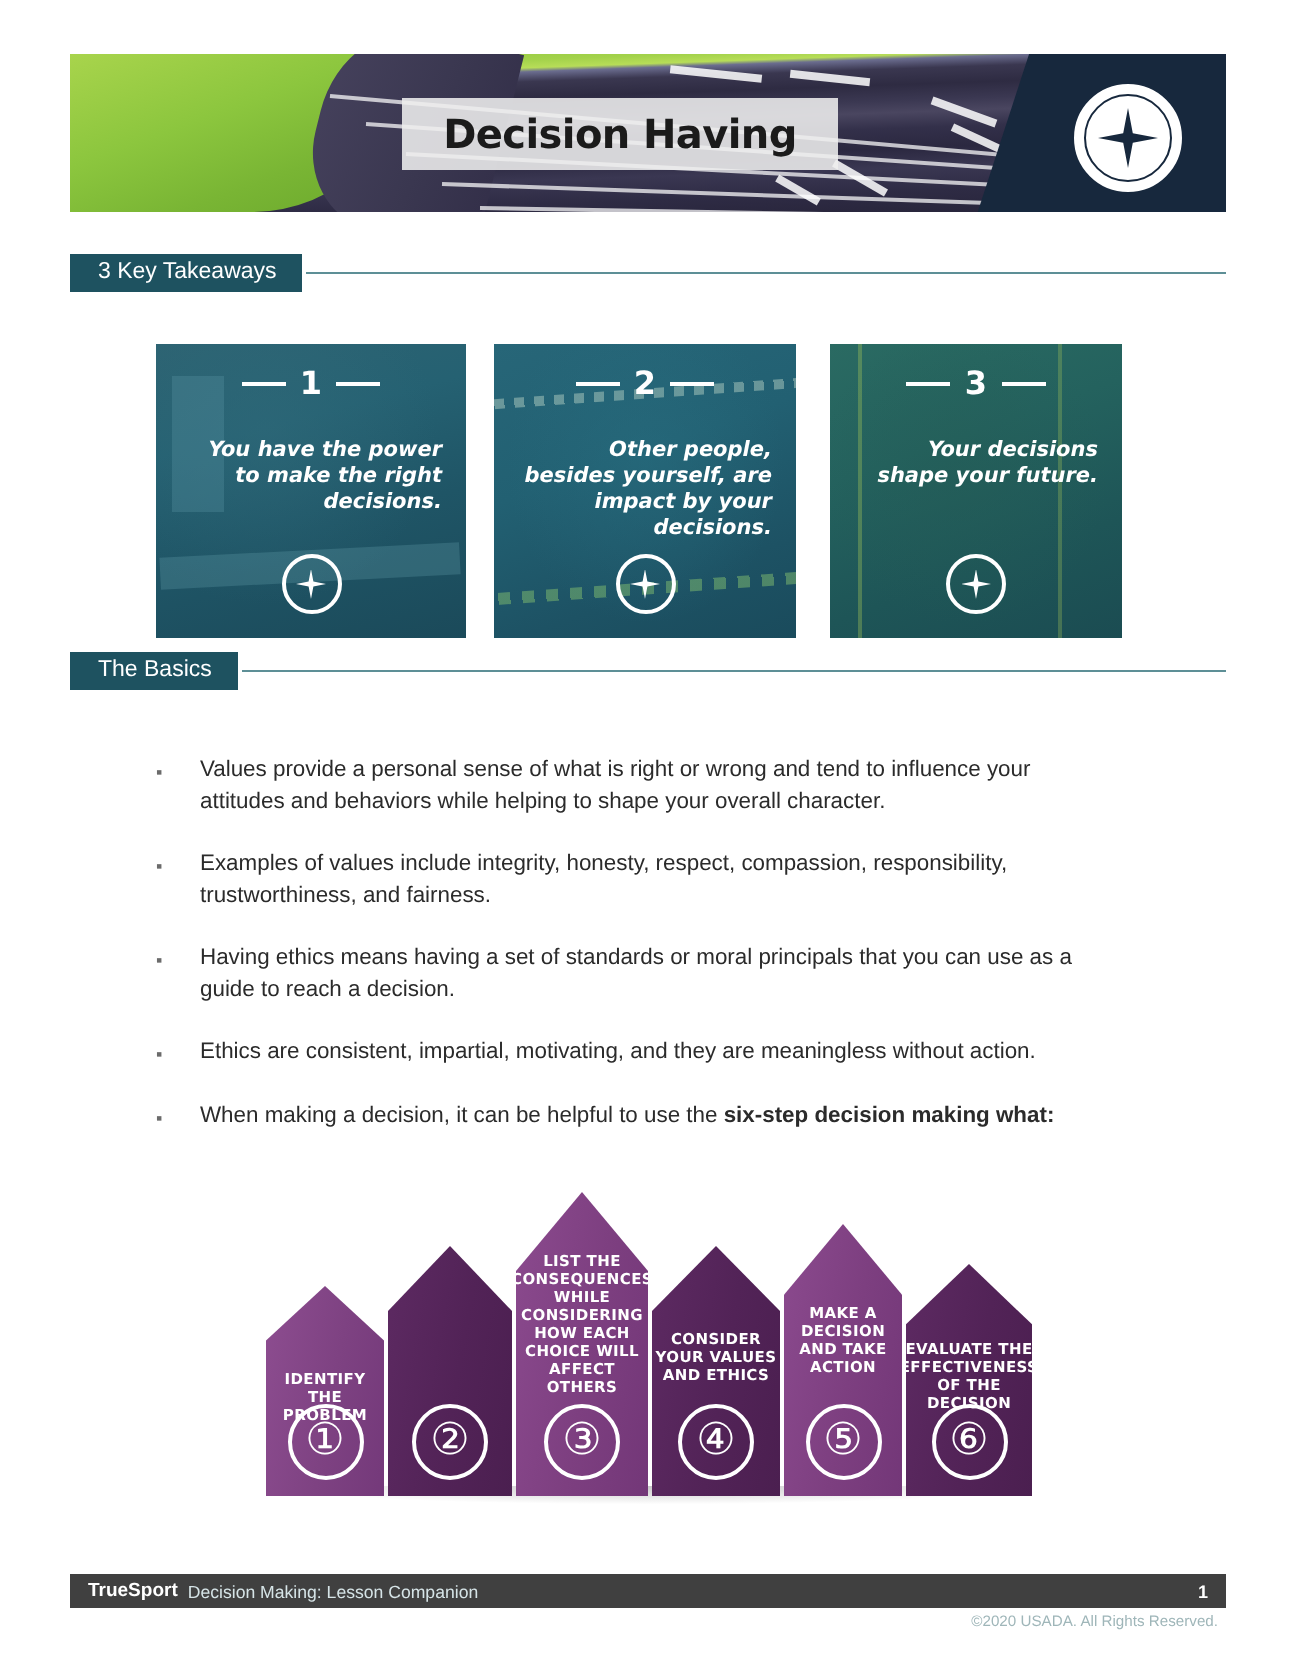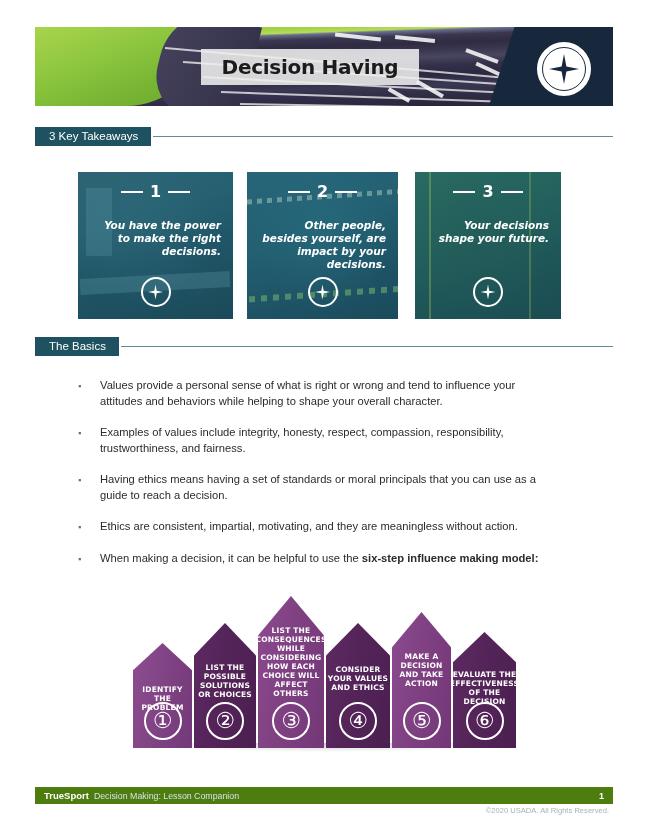--- a/index.html
+++ b/index.html
@@ -216,21 +216,21 @@
   .s1 .label{font-size:7.5px;line-height:9px;margin-top:42px;}
   .s2 .label{font-size:7.5px;line-height:9px;margin-top:40px;}
   .s3 .label{font-size:7.5px;line-height:9px;margin-top:30px;}
   .s4 .label{font-size:7.5px;line-height:9px;margin-top:42px;}
   .s5 .label{font-size:7.5px;line-height:9px;margin-top:40px;}
   .s6 .label{font-size:7.5px;line-height:9px;margin-top:38px;}
 
   
   .footbar{
     position:absolute;left:35px;top:787px;width:578px;height:17px;
-    background:#4d7c0f;display:flex;align-items:center;
+    background:#404040;display:flex;align-items:center;
     padding:0 9px;box-sizing:border-box;
   }
   .footbar .brand{
     color:#ffffff;font-weight:bold;font-size:9.5px;
     font-family:"Liberation Sans", sans-serif;margin-right:5px;
   }
   .footbar .sub{
     color:#d6e4e7;font-size:8.8px;
     font-family:"Liberation Sans", sans-serif;
   }
@@ -314,21 +314,21 @@
         <span class="bar"></span>
       </div>
       <div class="quote">Your decisions shape your future.</div>
       <div class="badge">
           <div class="s"></div>
         </div>
     </div>
 
   </div>
 
-  <div class="sec" style="top:337px;justify-content:flex-end;">
+  <div class="sec" style="top:326px;justify-content:flex-end;">
     <div class="tab">The Basics</div>
     <div class="rule"></div>
   </div>
 
   <div class="basics">
     <div class="bullet">
       <div class="dot">▪</div>
       <div class="txt">Values provide a personal sense of what is right or wrong and tend to influence your attitudes and behaviors while helping to shape your overall character.</div>
     </div>
     <div class="bullet">
@@ -338,33 +338,32 @@
     <div class="bullet">
       <div class="dot">▪</div>
       <div class="txt">Having ethics means having a set of standards or moral principals that you can use as a guide to reach a decision.</div>
     </div>
     <div class="bullet">
       <div class="dot">▪</div>
       <div class="txt">Ethics are consistent, impartial, motivating, and they are meaningless without action.</div>
     </div>
     <div class="bullet">
       <div class="dot">▪</div>
-      <div class="txt"><span>When making a decision, it can be helpful to use the </span><b>six-step influence making model:</b></div>
+      <div class="txt"><span>When making a decision, it can be helpful to use the </span><b>six-step decision making what:</b></div>
     </div>
   </div>
 
   <div class="steps">
     <div class="shadow"></div>
 
     <div class="step s1">
       <div class="label">IDENTIFY THE PROBLEM</div>
       <div class="circle">①</div>
     </div>
     <div class="step s2">
-      <div class="label">LIST THE POSSIBLE SOLUTIONS OR CHOICES</div>
       <div class="circle">②</div>
     </div>
     <div class="step s3">
       <div class="label">LIST THE CONSEQUENCES WHILE CONSIDERING HOW EACH CHOICE WILL AFFECT OTHERS</div>
       <div class="circle">③</div>
     </div>
     <div class="step s4">
       <div class="label">CONSIDER YOUR VALUES AND ETHICS</div>
       <div class="circle">④</div>
     </div>

